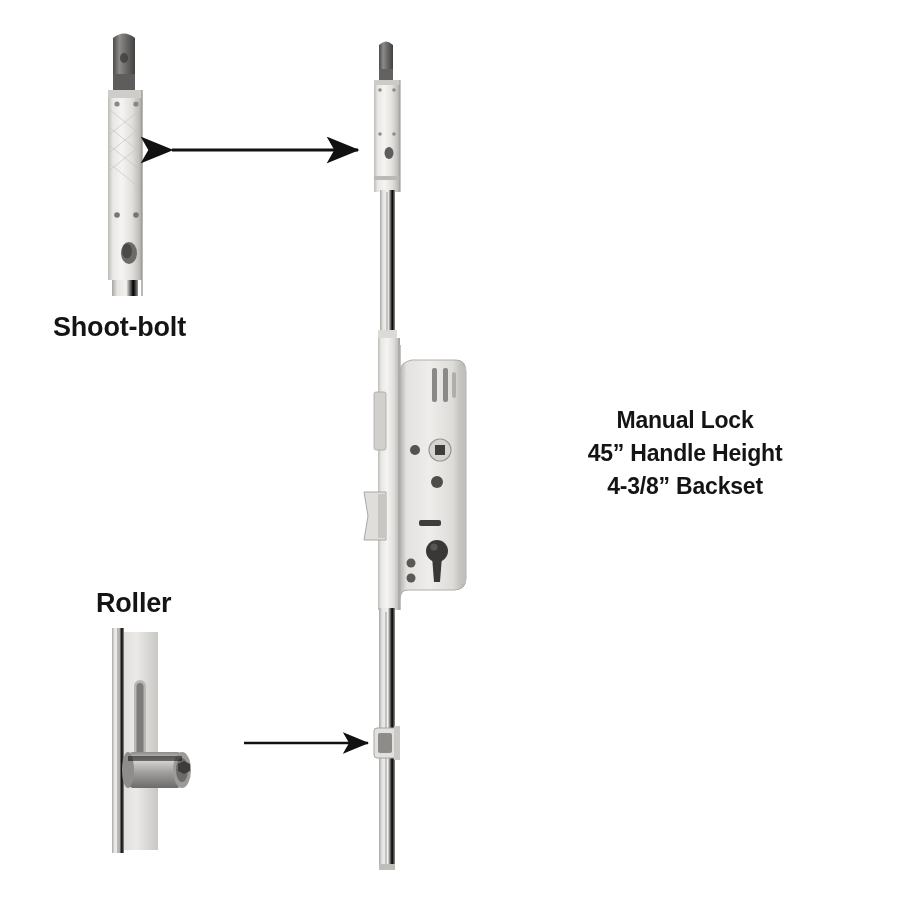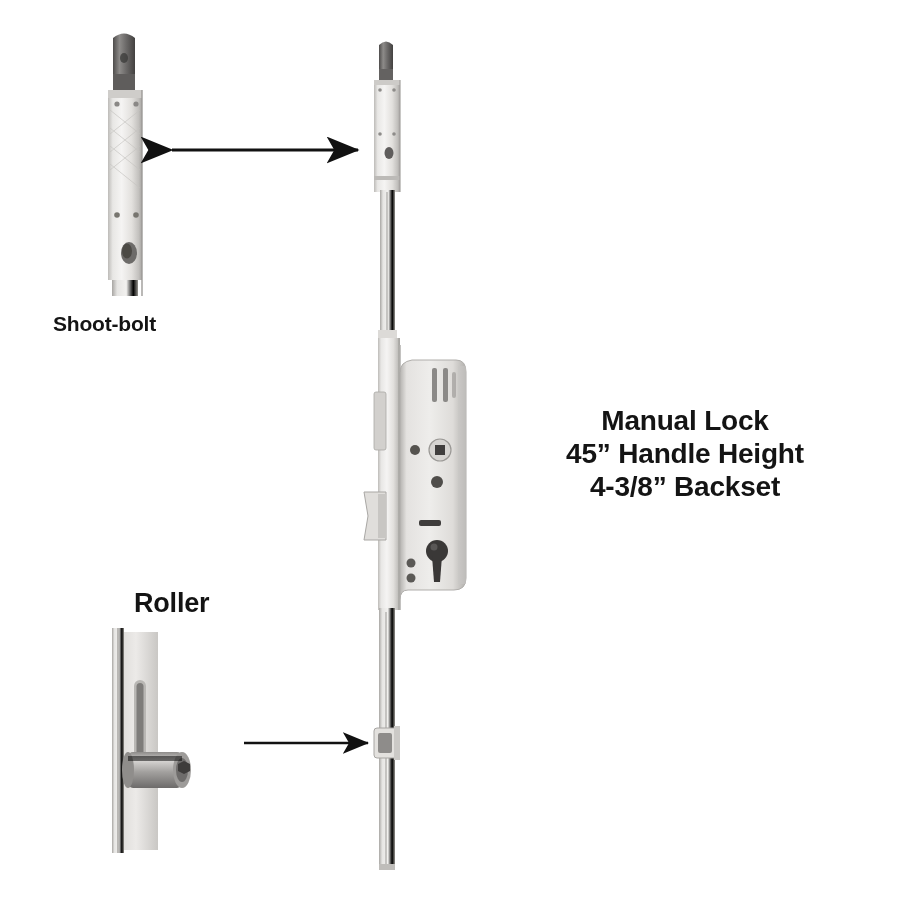--- a/index.html
+++ b/index.html
@@ -22,36 +22,35 @@
   .label {
     position: absolute;
     font-weight: bold;
     color: #141414;
     white-space: nowrap;
     letter-spacing: -0.2px;
   }
   #shoot-bolt-label {
     left: 53px;
     top: 312px;
-    font-size: 21px;
+    font-size: 27px;
   }
   #roller-label {
     left: 96px;
     top: 588px;
     font-size: 27px;
-    margin-left: 38px;
   }
   #spec-block {
     position: absolute;
     left: 520px;
     top: 404px;
     width: 330px;
     text-align: center;
     font-weight: bold;
-    font-size: 28px;
+    font-size: 23px;
     line-height: 33px;
     color: #141414;
     letter-spacing: -0.2px;
   }
   #spec-block div { white-space: nowrap; }
 
   svg.art {
     position: absolute;
     left: 0;
     top: 0;

